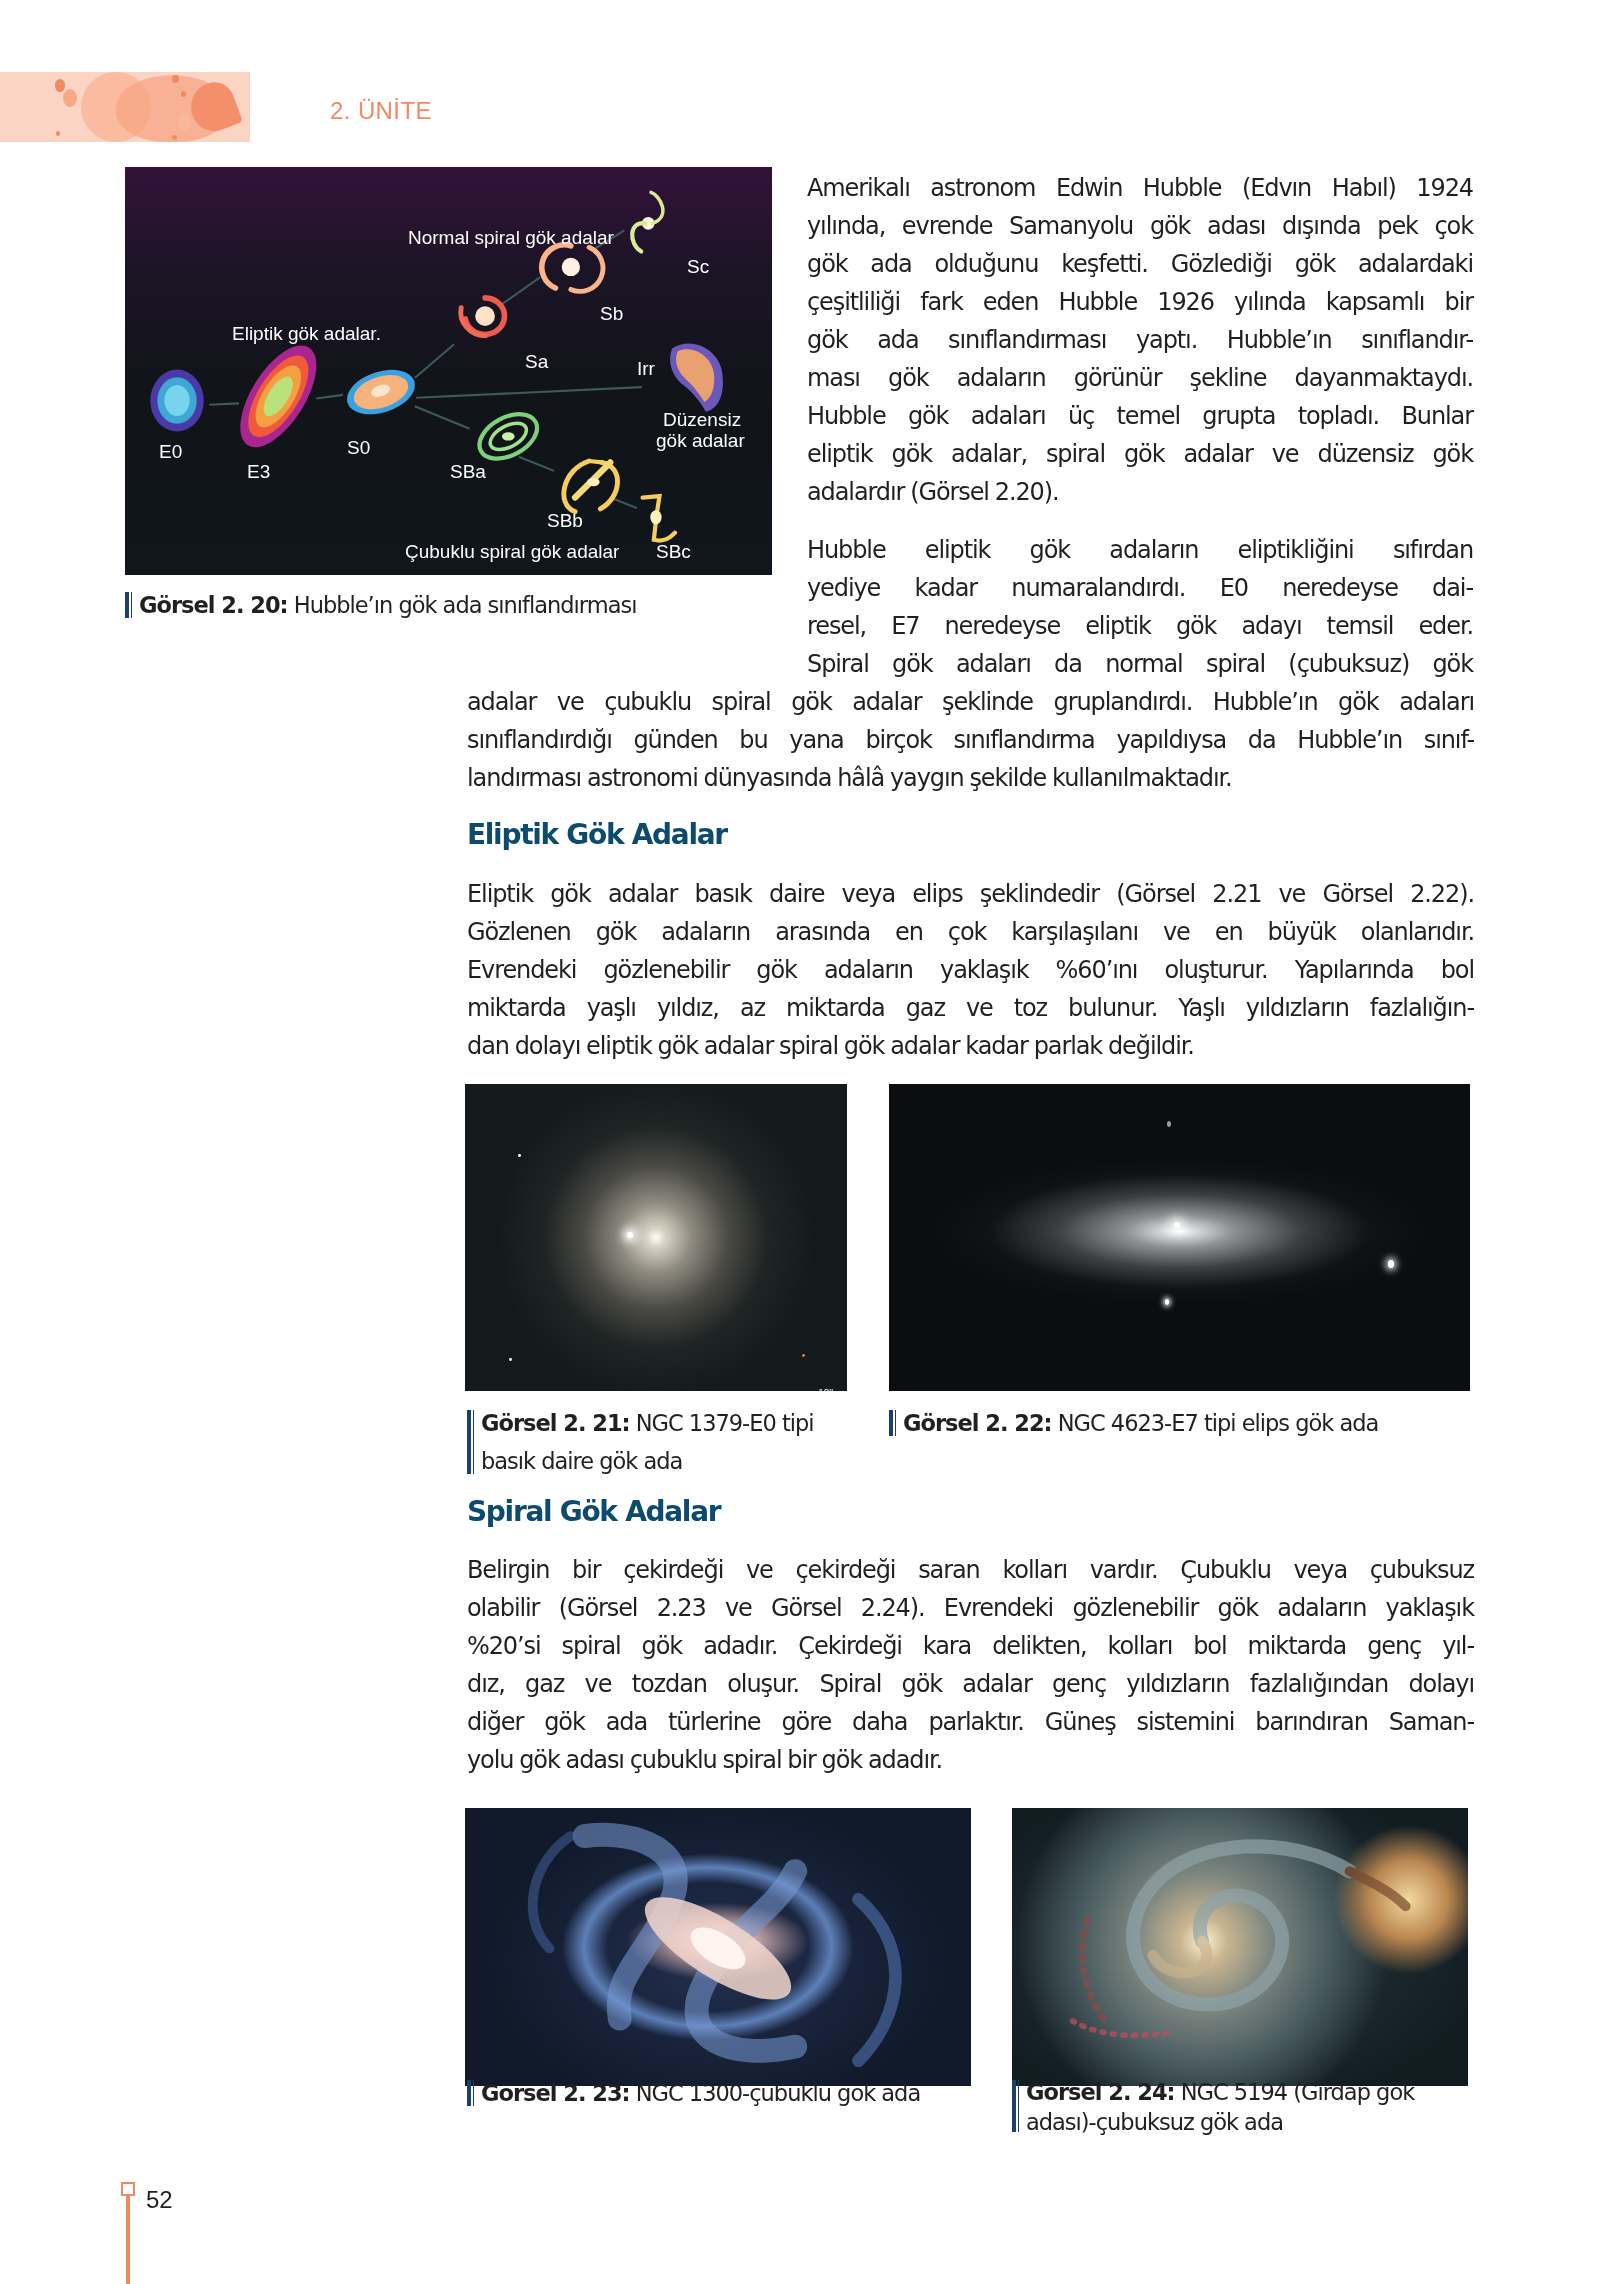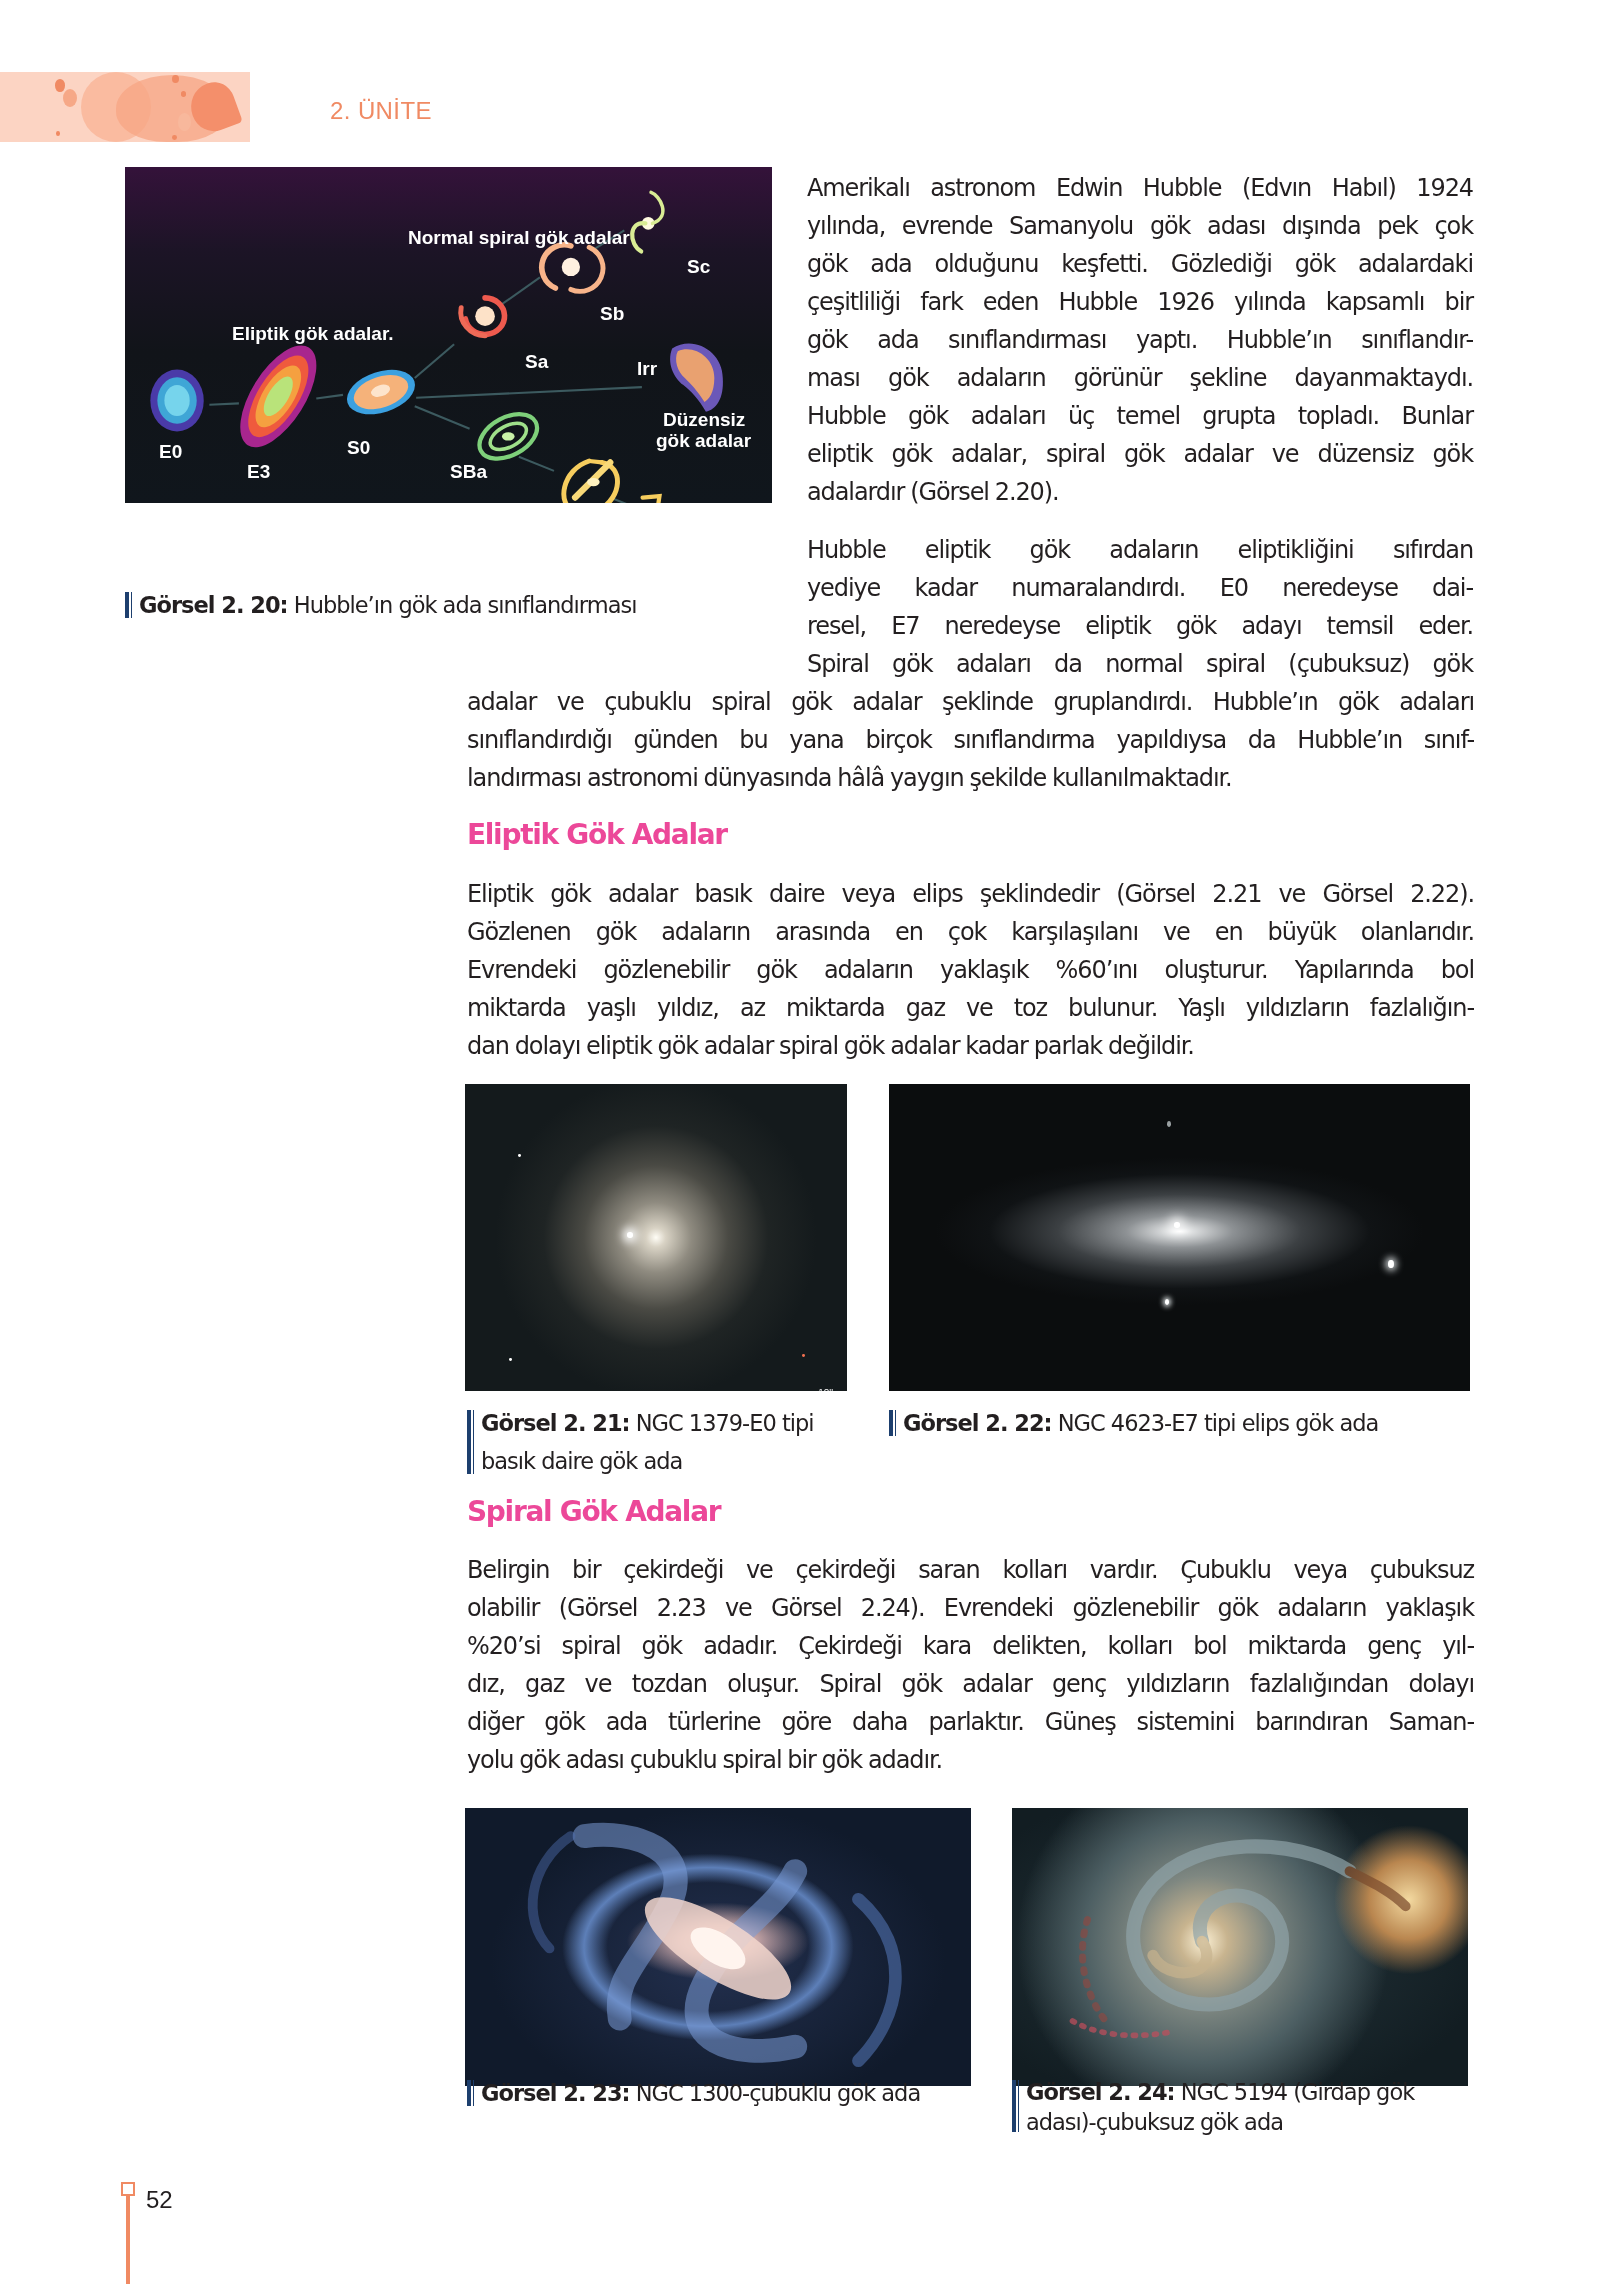--- a/index.html
+++ b/index.html
@@ -15,36 +15,36 @@
 
   
   .para { position:absolute; font-size:24px; line-height:38px; color:#231f20;
           text-align:justify; font-family:"DejaVu Sans", sans-serif;
           letter-spacing:-1.1px; word-spacing:-0.7px; }
   .para .line { display:block; white-space:nowrap; text-align:justify;
                 text-align-last:justify; }
   .para .line.last { text-align-last:left; }
   .section-heading { position:absolute; font-size:28px; font-weight:bold;
                      font-family:"DejaVu Sans", sans-serif; letter-spacing:-1.3px;
-                     color:#ec4899; }
+                     color:#0c4a6e; }
 
   
   .caption { position:absolute; font-size:22.5px; line-height:38px;
              font-family:"DejaVu Sans", sans-serif; letter-spacing:-1px;
              color:#231f20; padding-left:14px; }
   .caption::before { content:""; position:absolute; left:0; top:5.6px; bottom:5.6px;
                      width:3.5px; background:#1d3f6e; }
   .caption::after { content:""; position:absolute; left:5.6px; top:5.6px; bottom:5.6px;
                     width:1.4px; background:#1d3f6e; }
   .caption b { font-weight:bold; }
 
   
   .figure { position:absolute; overflow:hidden; }
-  .hubble { left:125px; top:167px; width:647px; height:336px;
-            background:linear-gradient(180deg,#34123a 0%,#1c1426 25%,#111419 55%,#10161c 100%);font-weight:bold; }
+  .hubble { left:125px; top:167px; width:647px; height:408px;
+            background:linear-gradient(180deg,#34123a 0%,#1c1426 25%,#111419 55%,#10161c 100%); }
   .hubble .lbl { position:absolute; color:#ffffff; font-size:19px;
                  font-family:"Liberation Sans", sans-serif; white-space:nowrap; }
   .hubble svg { position:absolute; left:0; top:0; }
 
   .photo-e0 { left:465px; top:1084px; width:382px; height:307px;
               background:radial-gradient(ellipse 42% 52% at 50% 50%, #fffdf6 0%, #d8d2c4 6%, #8f8b80 22%, #4a4a44 45%, #1f2424 70%, #141a1c 100%); }
   .photo-e7 { left:889px; top:1084px; width:581px; height:307px;
               background:radial-gradient(ellipse 42% 24% at 50% 48%, #ffffff 0%, #dfe1e2 5%, #8d9194 22%, #3c4043 50%, #101315 78%, #0b0d0e 100%); }
   .photo-sb { left:465px; top:1808px; width:506px; height:278px;
               background:

